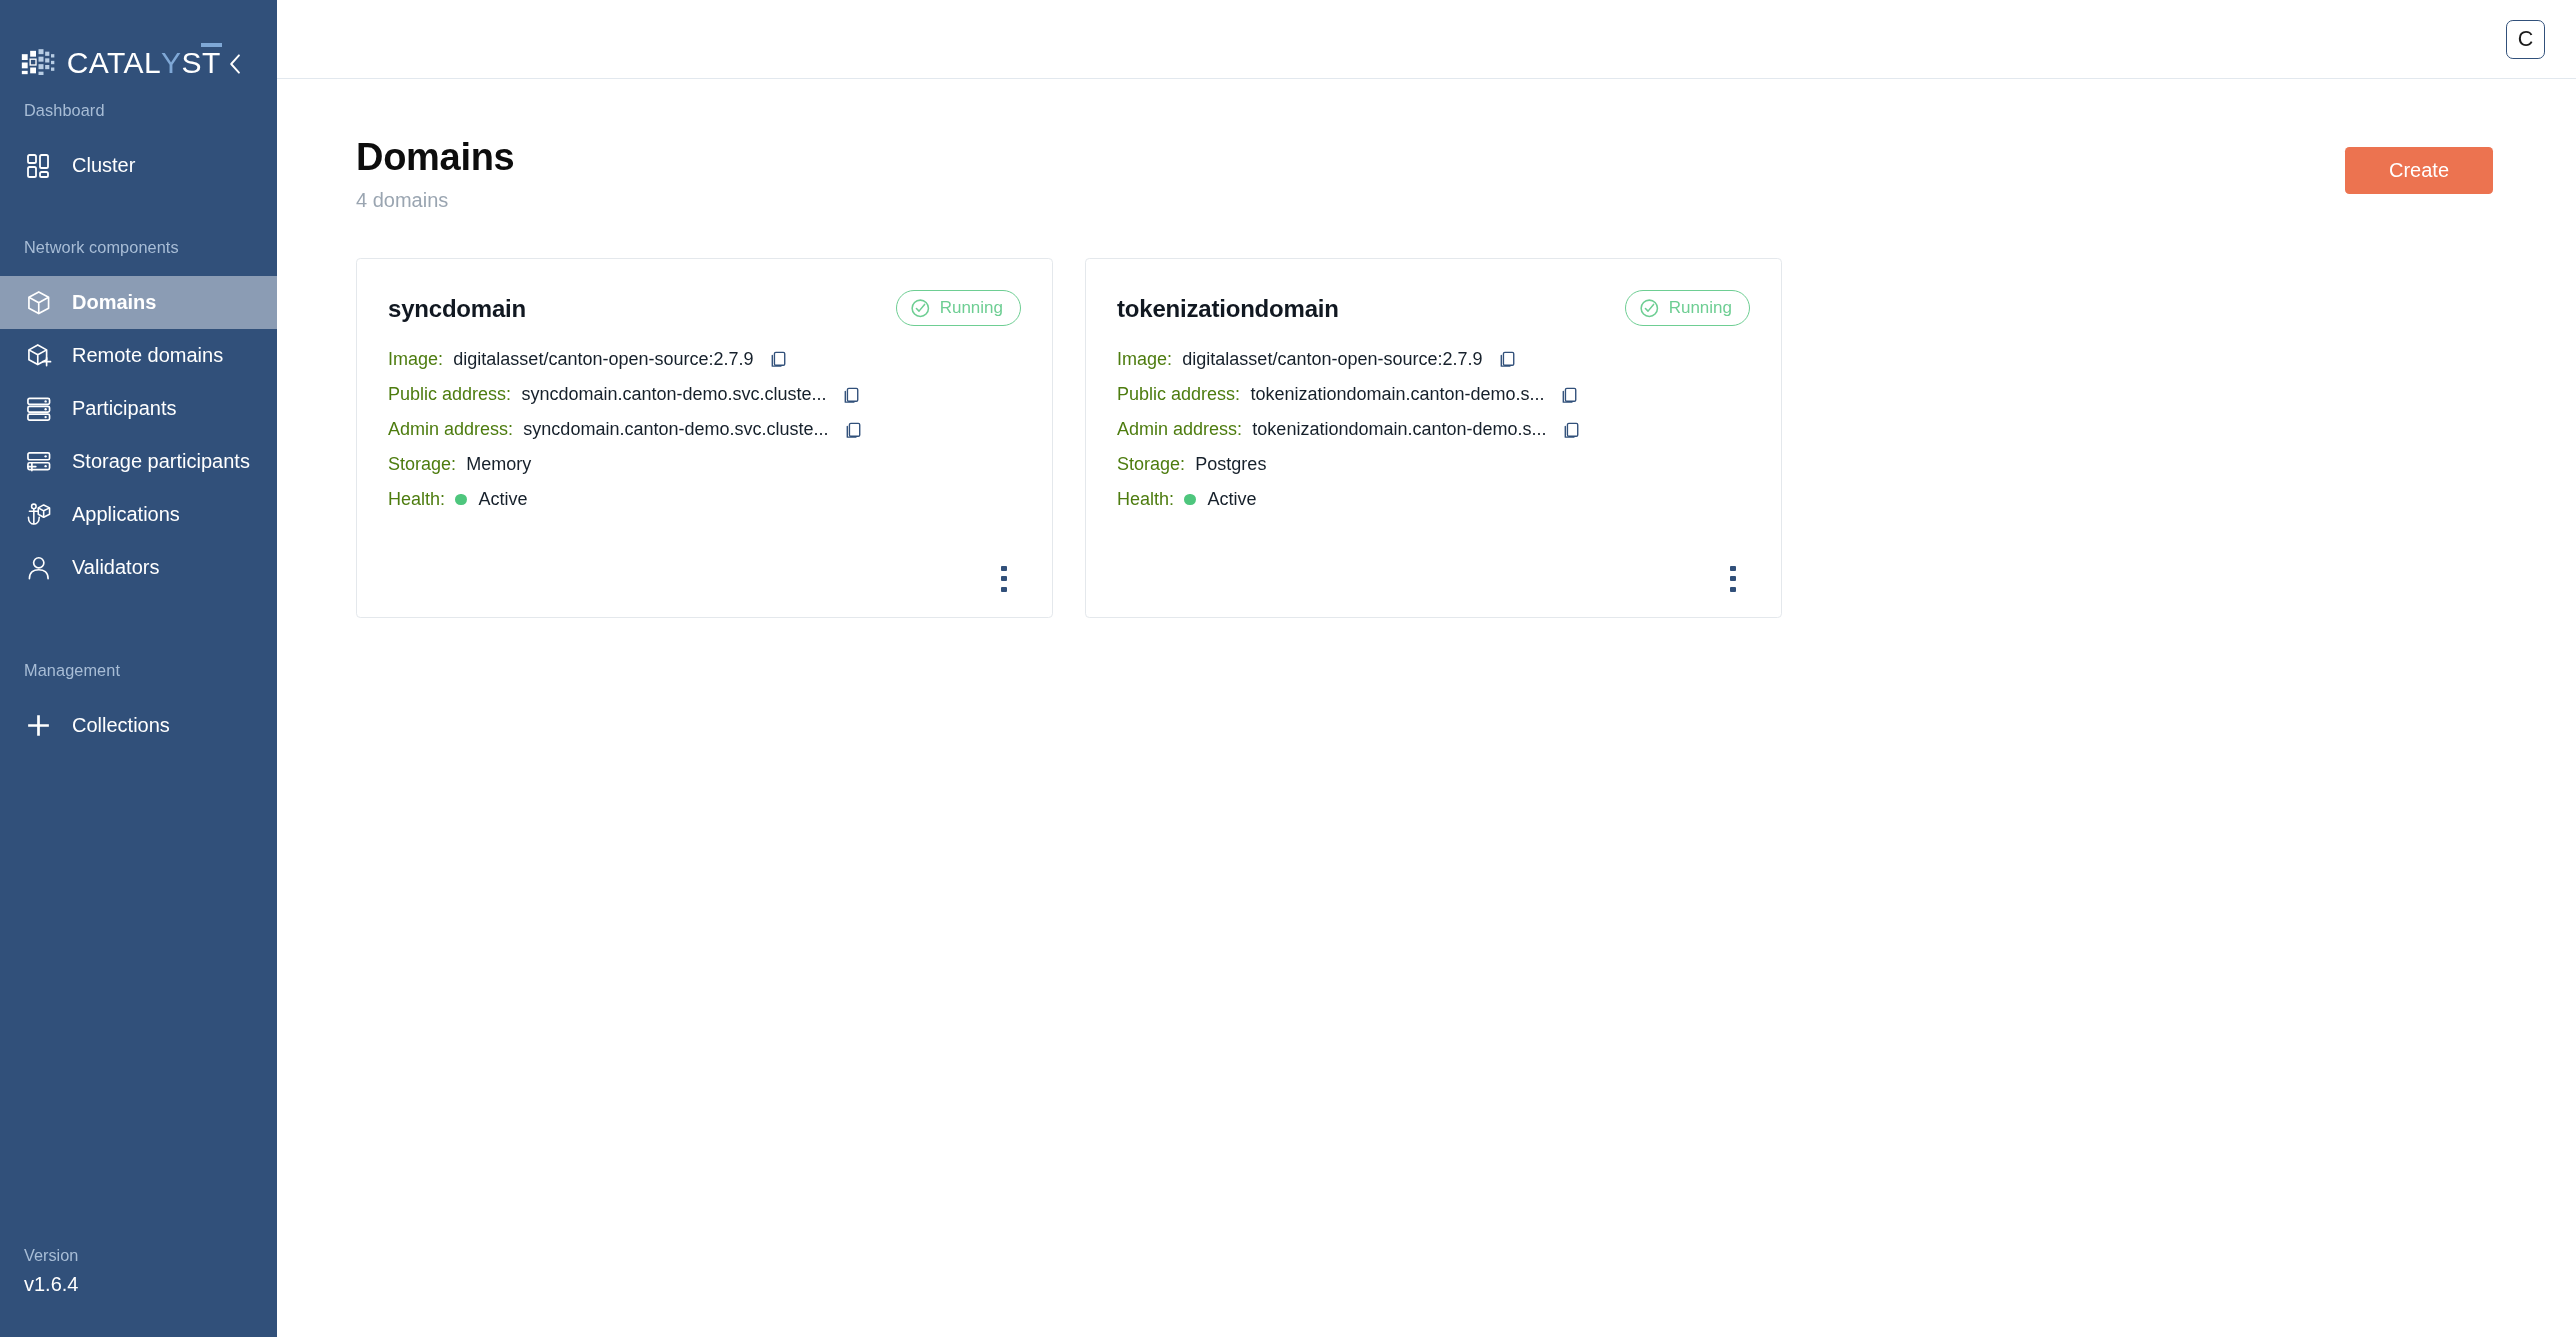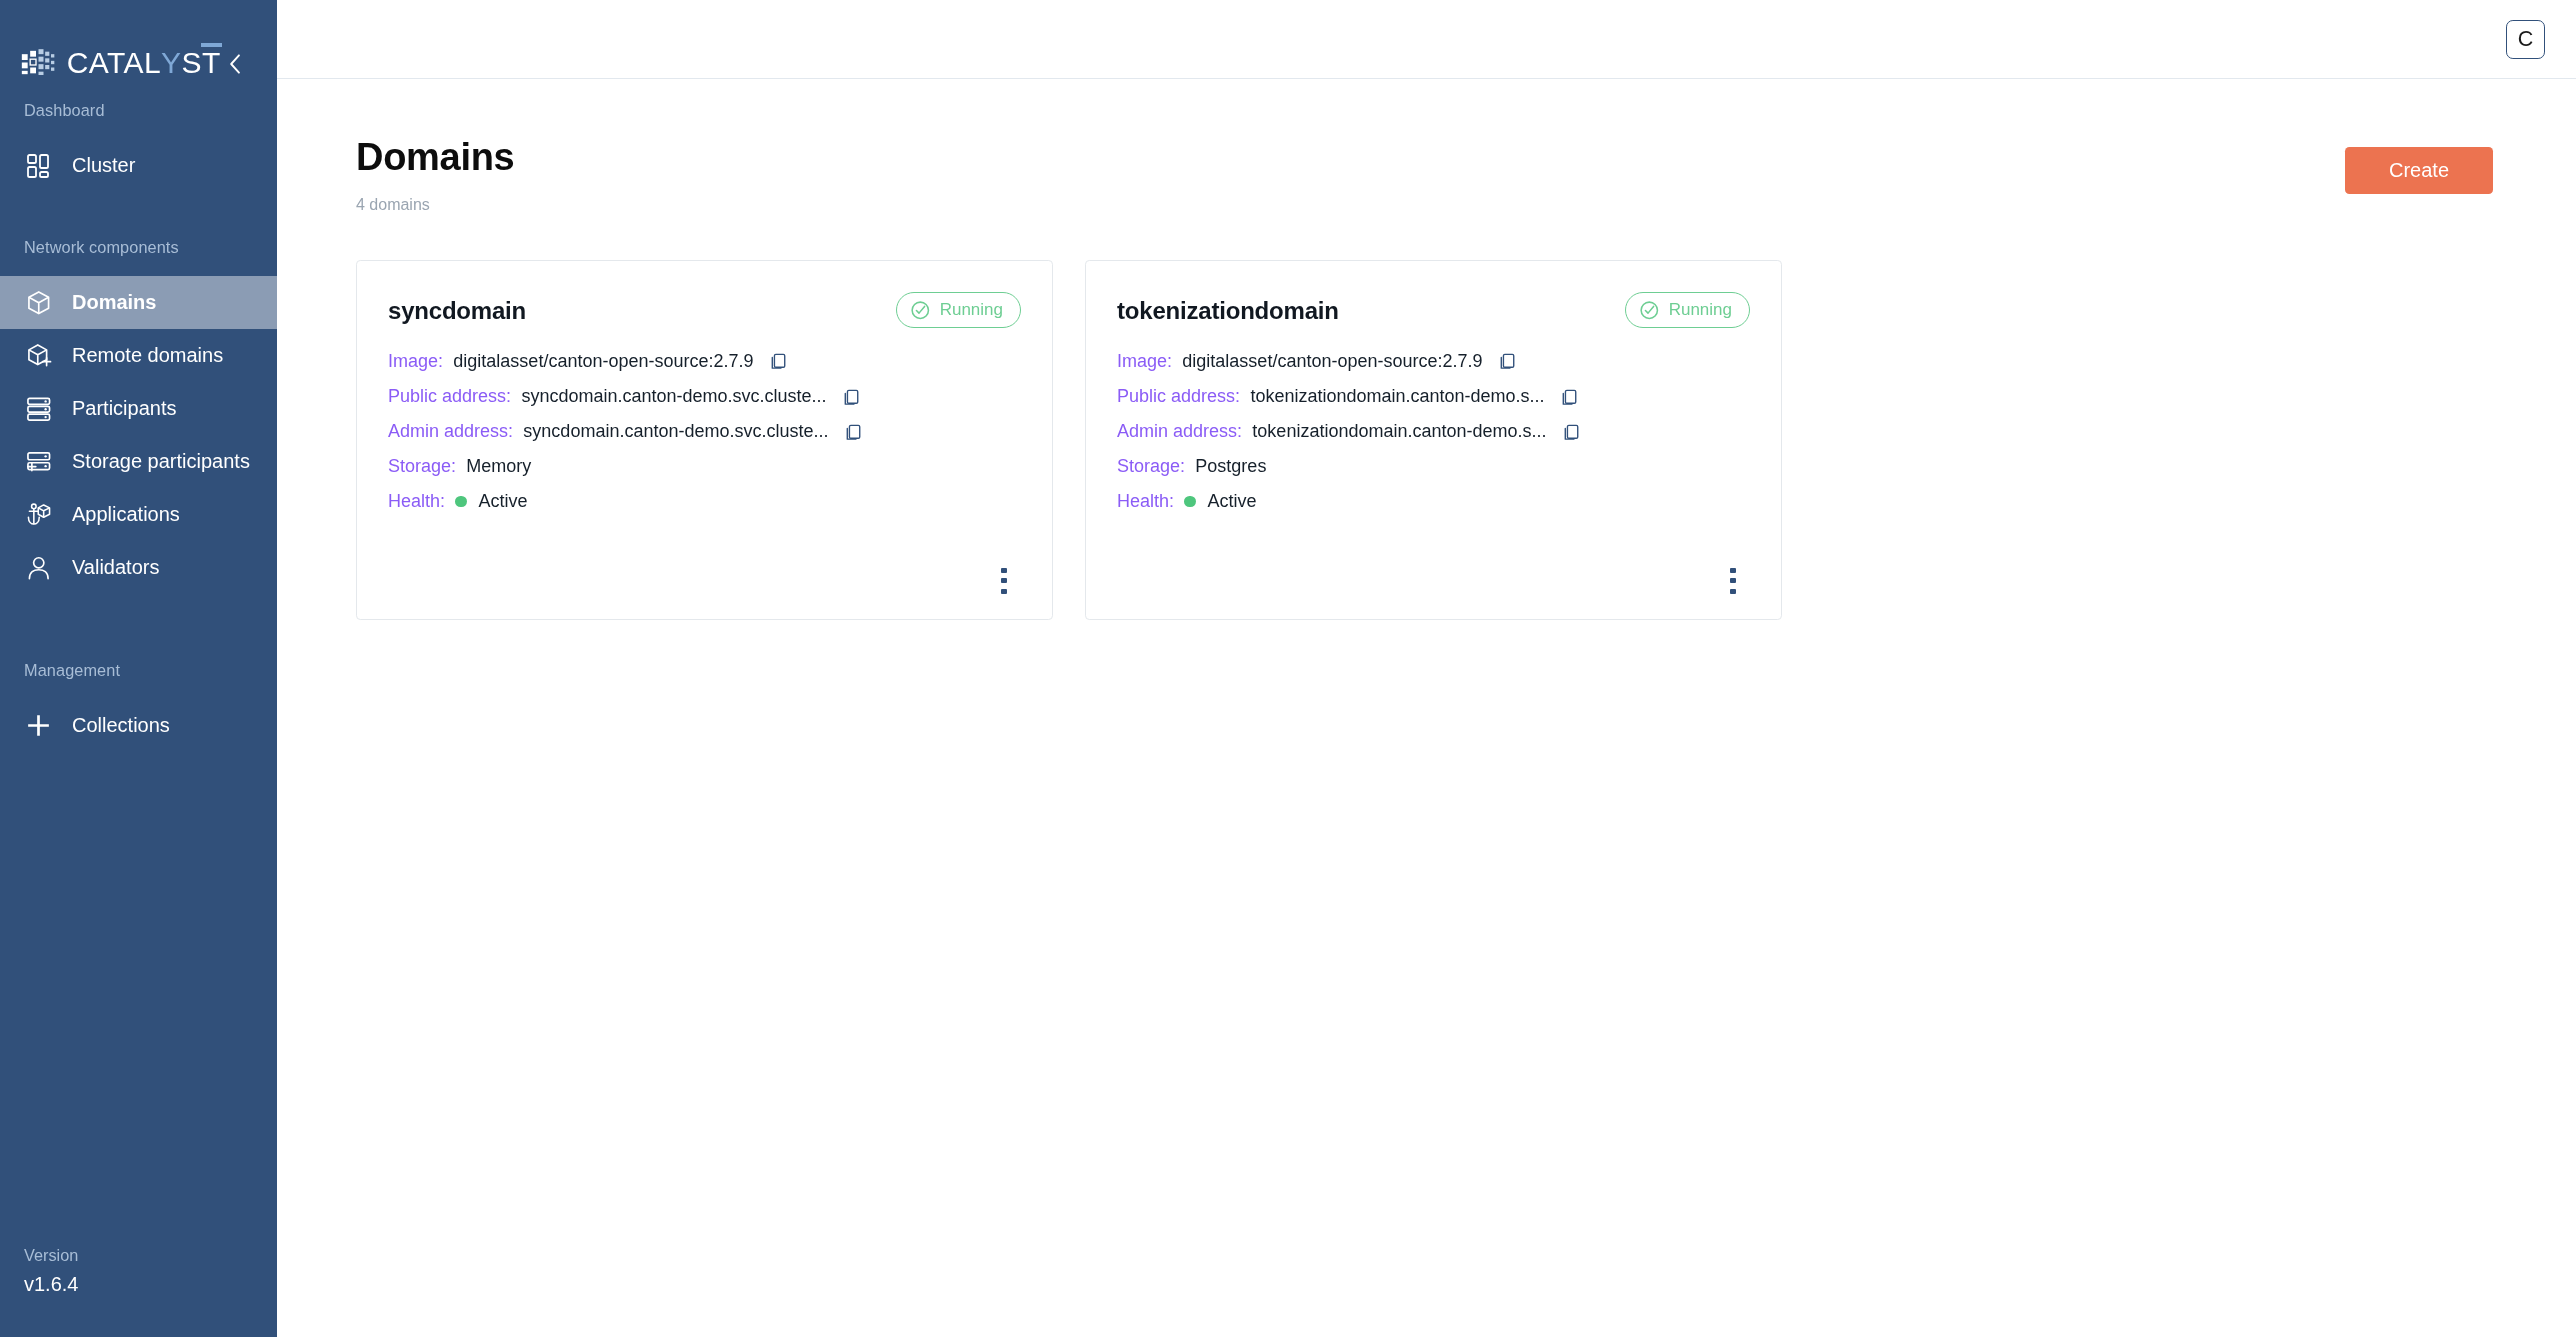--- a/index.html
+++ b/index.html
@@ -175,23 +175,23 @@
     padding-top: 59px;
   }
   .page-title {
     font-size: 38px;
     font-weight: 700;
     color: #0d0d0d;
     letter-spacing: -0.3px;
     line-height: 1.05;
   }
   .page-subtitle {
-    font-size: 16px;
+    font-size: 20px;
     color: #9aa5b1;
-    margin-top: 18px;
+    margin-top: 11px;
   }
   .create-btn {
     background: #ec7350;
     color: #ffffff;
     border: none;
     border-radius: 4.3px;
     font-size: 20px;
     width: 148px;
     height: 47px;
     cursor: pointer;
@@ -245,21 +245,21 @@
   }
 
   .rows { margin-top: 22.4px; display: flex; flex-direction: column; gap: 13px; }
   .row {
     display: flex;
     align-items: center;
     gap: 10.3px;
     font-size: 18px;
     line-height: 1.2;
   }
-  .row .key { color: #8b5cf6; }
+  .row .key { color: #4d7c0f; }
   .row .val { color: #16202b; }
   .copy-btn {
     width: 22.4px; height: 22.4px;
     display: inline-flex;
     align-items: center; justify-content: center;
     cursor: pointer;
     margin-left: 3.4px;
   }
   .dot {
     width: 11.2px; height: 11.2px;

